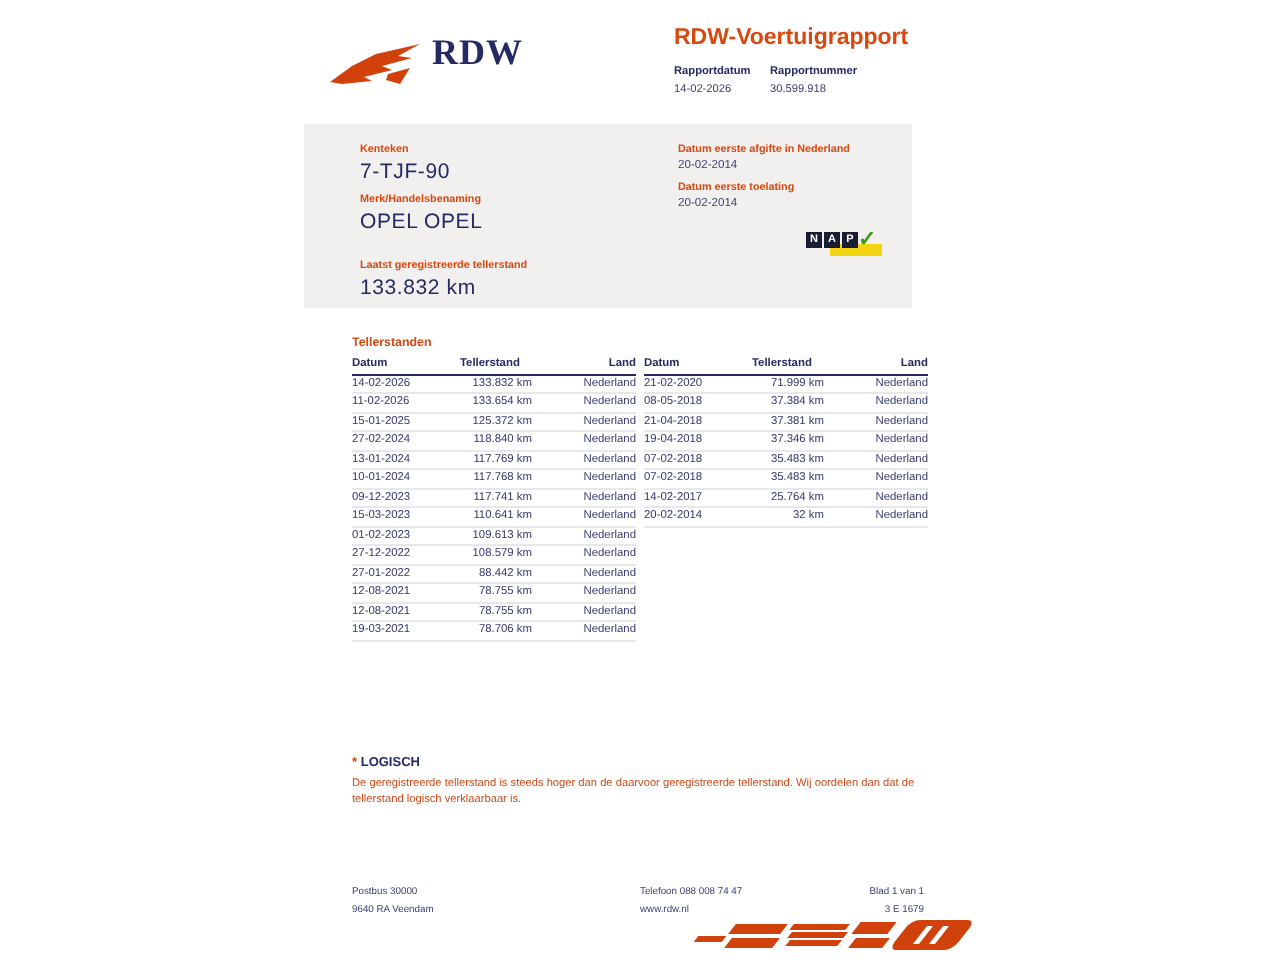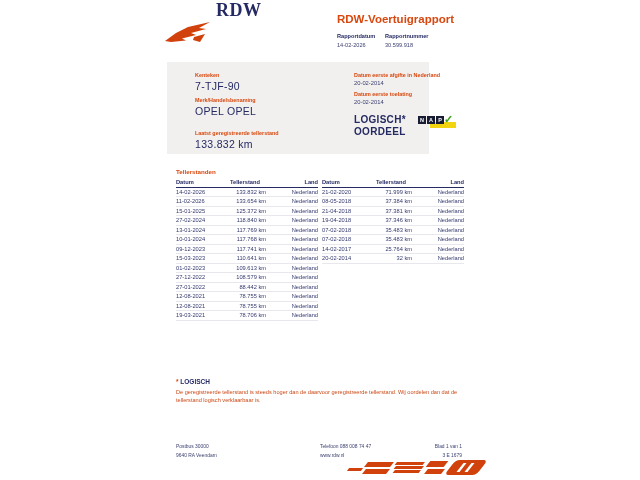--- a/index.html
+++ b/index.html
@@ -2,30 +2,30 @@
 <html><head>
 <meta charset="utf-8">
 <style>
   * { margin:0; padding:0; box-sizing:border-box; }
   html,body { width:640px; height:480px; background:#ffffff; overflow:hidden;
               font-family:"Liberation Sans", sans-serif; -webkit-text-size-adjust:none; }
   .abs { position:absolute; }
 
   
   #logo-bird { left:162px; top:15px; width:52px; height:30px; }
-  #logo-text { left:216px; top:0; font-family:"Liberation Serif", serif; font-weight:bold;
+  #logo-text { left:216px; top:16px; font-family:"Liberation Serif", serif; font-weight:bold;
                font-size:18px; color:#252a63; letter-spacing:0.5px; }
   #report-title { left:337px; top:13px; font-size:11.5px; font-weight:bold; color:#d9480f; }
   .hdr-label { font-size:5.6px; font-weight:bold; color:#252a63; }
   .hdr-value { font-size:5.6px; color:#3a3f70; margin-top:2.5px; }
   #report-date-block { left:337px; top:33px; }
   #report-number-block { left:385px; top:33px; }
 
   
-  #summary-box { left:167px; top:62px; width:262px; height:92px; background:#f1f0ee; }
+  #summary-box { left:152px; top:62px; width:304px; height:92px; background:#f1f0ee; }
   .sum-label { font-size:5.4px; font-weight:bold; color:#d9480f; margin-bottom:2px; }
   .sum-value-big { font-size:10.5px; color:#252a63; letter-spacing:0.3px; margin-bottom:5px; }
   .sum-value-sm { font-size:5.8px; color:#3a3f70; margin-bottom:5px; }
   #sum-left { left:28px; top:10px; }
   #sum-left .gap { height:8px; }
   #sum-right { left:187px; top:10px; width:110px; }
   #verdict { left:187px; top:52px; font-size:10px; font-weight:bold; color:#252a63; line-height:12px; letter-spacing:0.3px; }
   #nap-logo { left:251px; top:54px; width:40px; height:14px; }
   #nap-yellow { position:absolute; left:12px; top:6px; width:26px; height:6px; background:#f2d411; }
   .nap-sq { position:absolute; top:0; width:8px; height:8px; background:#191d33; color:#ffffff;
@@ -87,24 +87,20 @@
     <div class="gap"></div>
     <div class="sum-label">Laatst geregistreerde tellerstand</div>
     <div class="sum-value-big">133.832 km</div>
   </div>
   <div id="sum-right" class="abs">
     <div class="sum-label">Datum eerste afgifte in Nederland</div>
     <div class="sum-value-sm">20-02-2014</div>
     <div class="sum-label">Datum eerste toelating</div>
     <div class="sum-value-sm">20-02-2014</div>
   </div>
-  <div id="verdict" class="abs">
-    <div>LOGISCH*</div>
-    <div>OORDEEL</div>
-  </div>
   <div id="nap-logo" class="abs">
     <div id="nap-yellow"></div>
     <div id="nap-squares">
         <div class="nap-sq" style="left: 0px;">N</div>
         <div class="nap-sq" style="left: 9px;">A</div>
         <div class="nap-sq" style="left: 18px;">P</div>
       </div>
     <div id="nap-check">✓</div>
   </div>
 </div>

